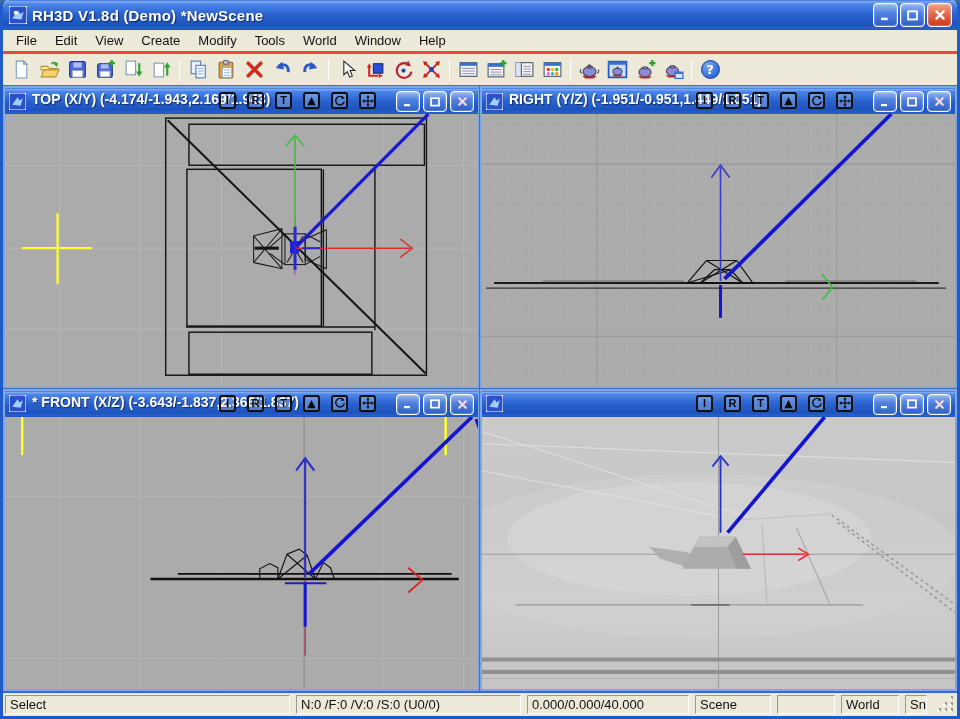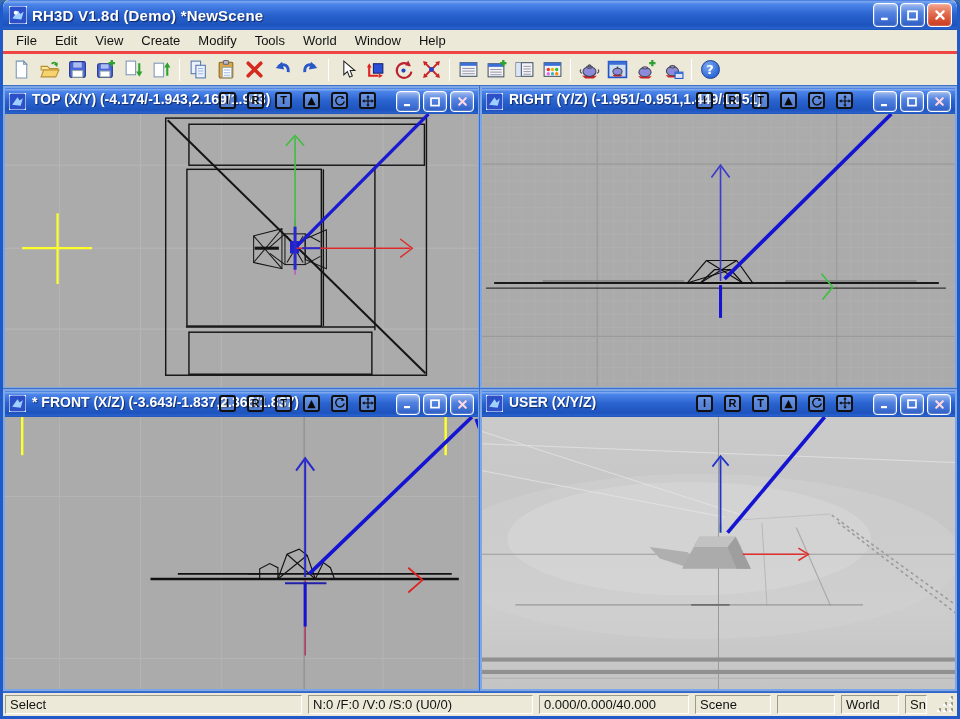--- a/index.html
+++ b/index.html
@@ -621,21 +621,20 @@
         </svg>
       </div>
     </div>
 
     <div class="viewport">
       <div class="vp-titlebar xp-grad">
         <span class="vp-icon"><svg viewBox="0 0 16 16">
               <rect width="16" height="16" rx="2" fill="#2B50C8" stroke="#fff"></rect>
               <path d="M3 11l5-7 2 3 3-2-2 7z" fill="#9FD0FF"></path>
             </svg></span>
-        <span class="vp-title">USER (X/Y/Z)</span>
         <span class="vp-tools">
           <button class="vpb">I</button>
           <button class="vpb">R</button>
           <button class="vpb">T</button>
           <button class="vpb glyph">▲</button>
           <button class="vpb">
               <svg viewBox="0 0 14 14">
                 <path d="M11 3.5A5 5 0 1 0 12 7.5" fill="none" stroke="#111" stroke-width="1.6"></path>
                 <path d="M9.5 1l2.8 3.2-4.2.6z" fill="#111"></path>
               </svg>
@@ -724,21 +723,21 @@
               <polyline points="313,127 323,133 313,139"></polyline>
           </g>
         </svg>
       </div>
     </div>
   </div>
 
   <div class="statusbar">
     <span class="spanel" style="flex:1;">Select</span>
     <span class="spanel" style="width:225px;">N:0 /F:0 /V:0 /S:0 (U0/0)</span>
-    <span class="spanel" style="width:150px;">0.000/0.000/40.000</span>
+    <span class="spanel" style="width:162px;">0.000/0.000/40.000</span>
     <span class="spanel" style="width:76px;">Scene</span>
     <span class="spanel" style="width:58px;"></span>
     <span class="spanel" style="width:58px;">World</span>
     <span class="spanel" style="width:22px;">Snap</span>
     <span class="spanel grip">
       <i style="right:2px;bottom:2px;"></i>
         <i style="right:8px;bottom:2px;"></i>
         <i style="right:2px;bottom:8px;"></i>
         <i style="right:14px;bottom:2px;"></i>
         <i style="right:2px;bottom:14px;"></i>

